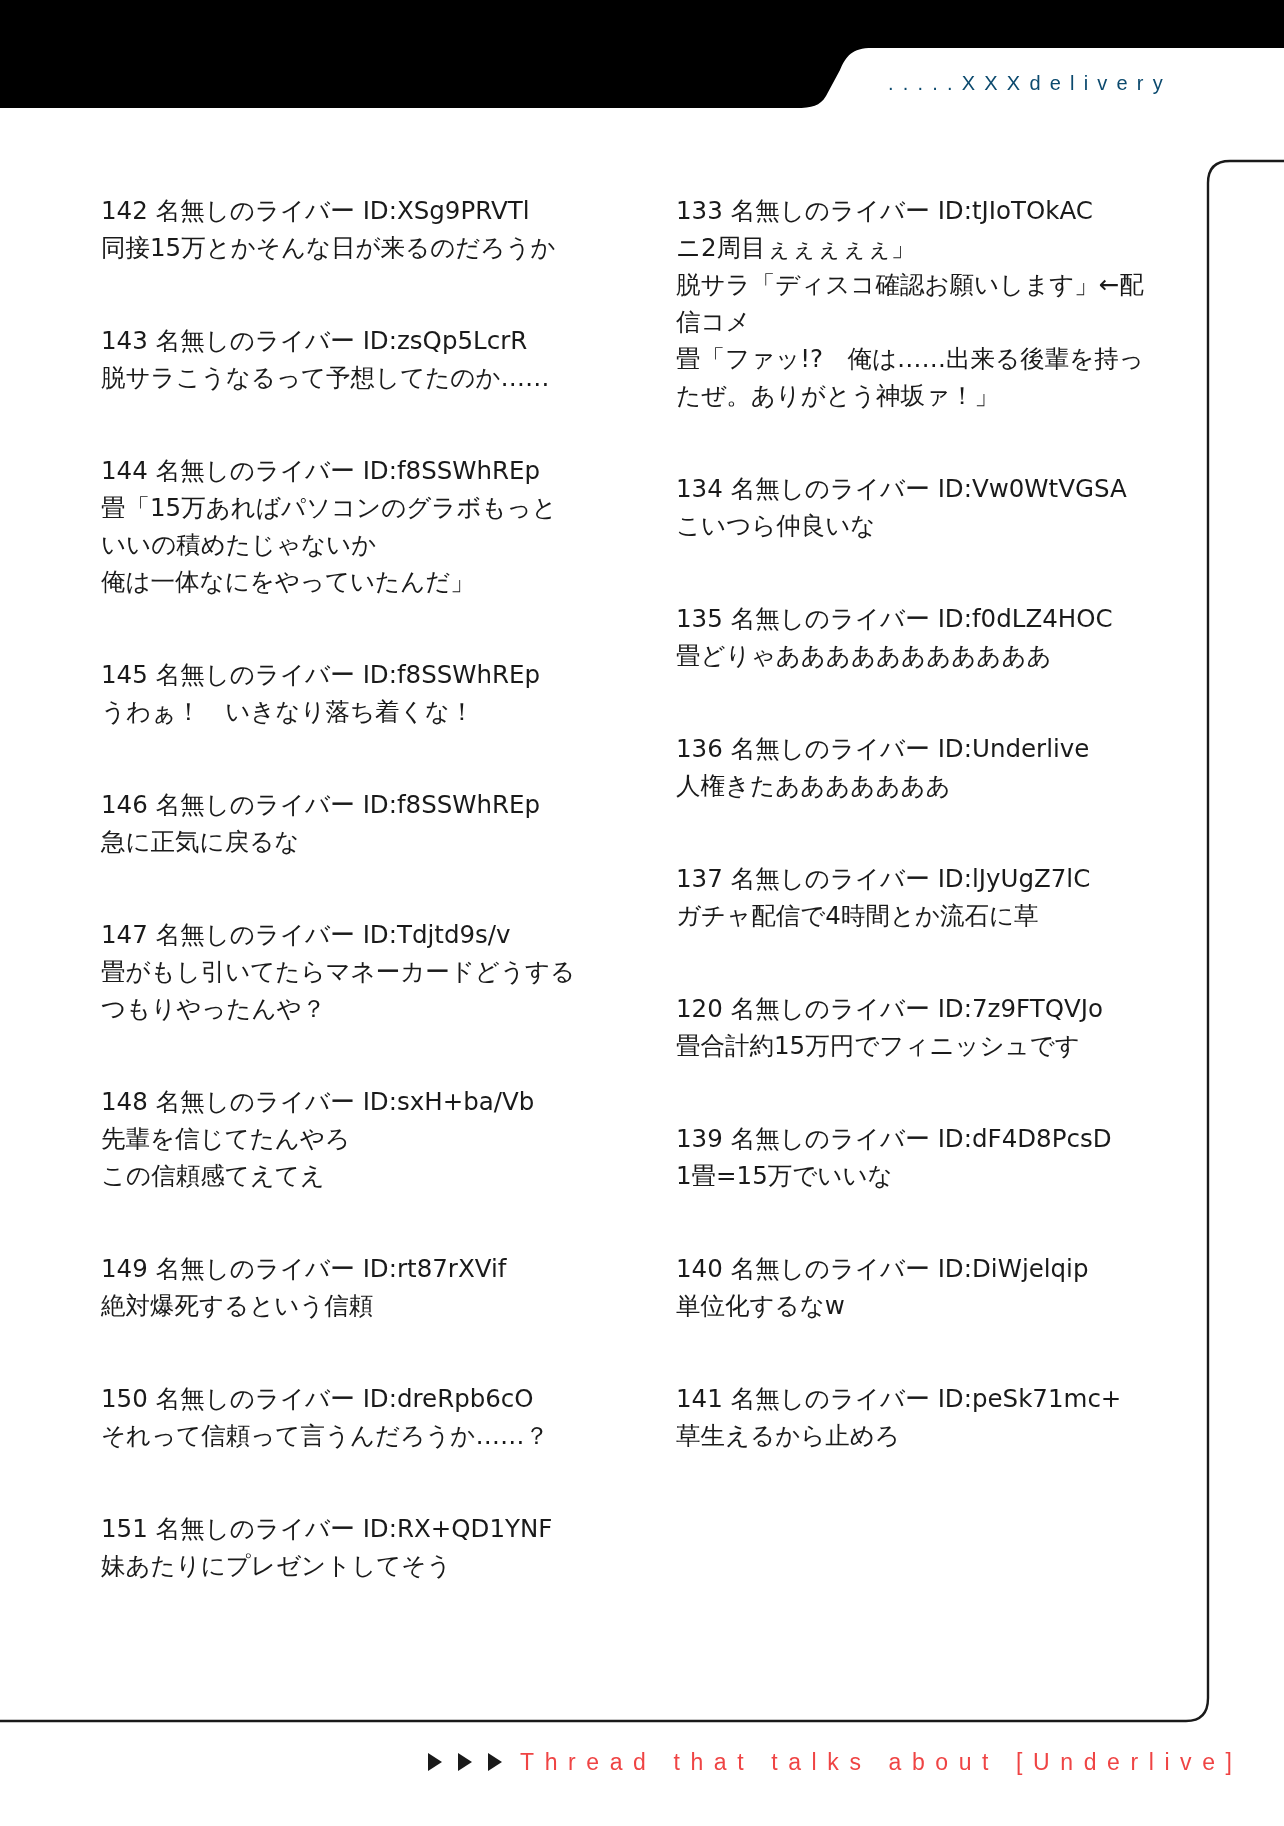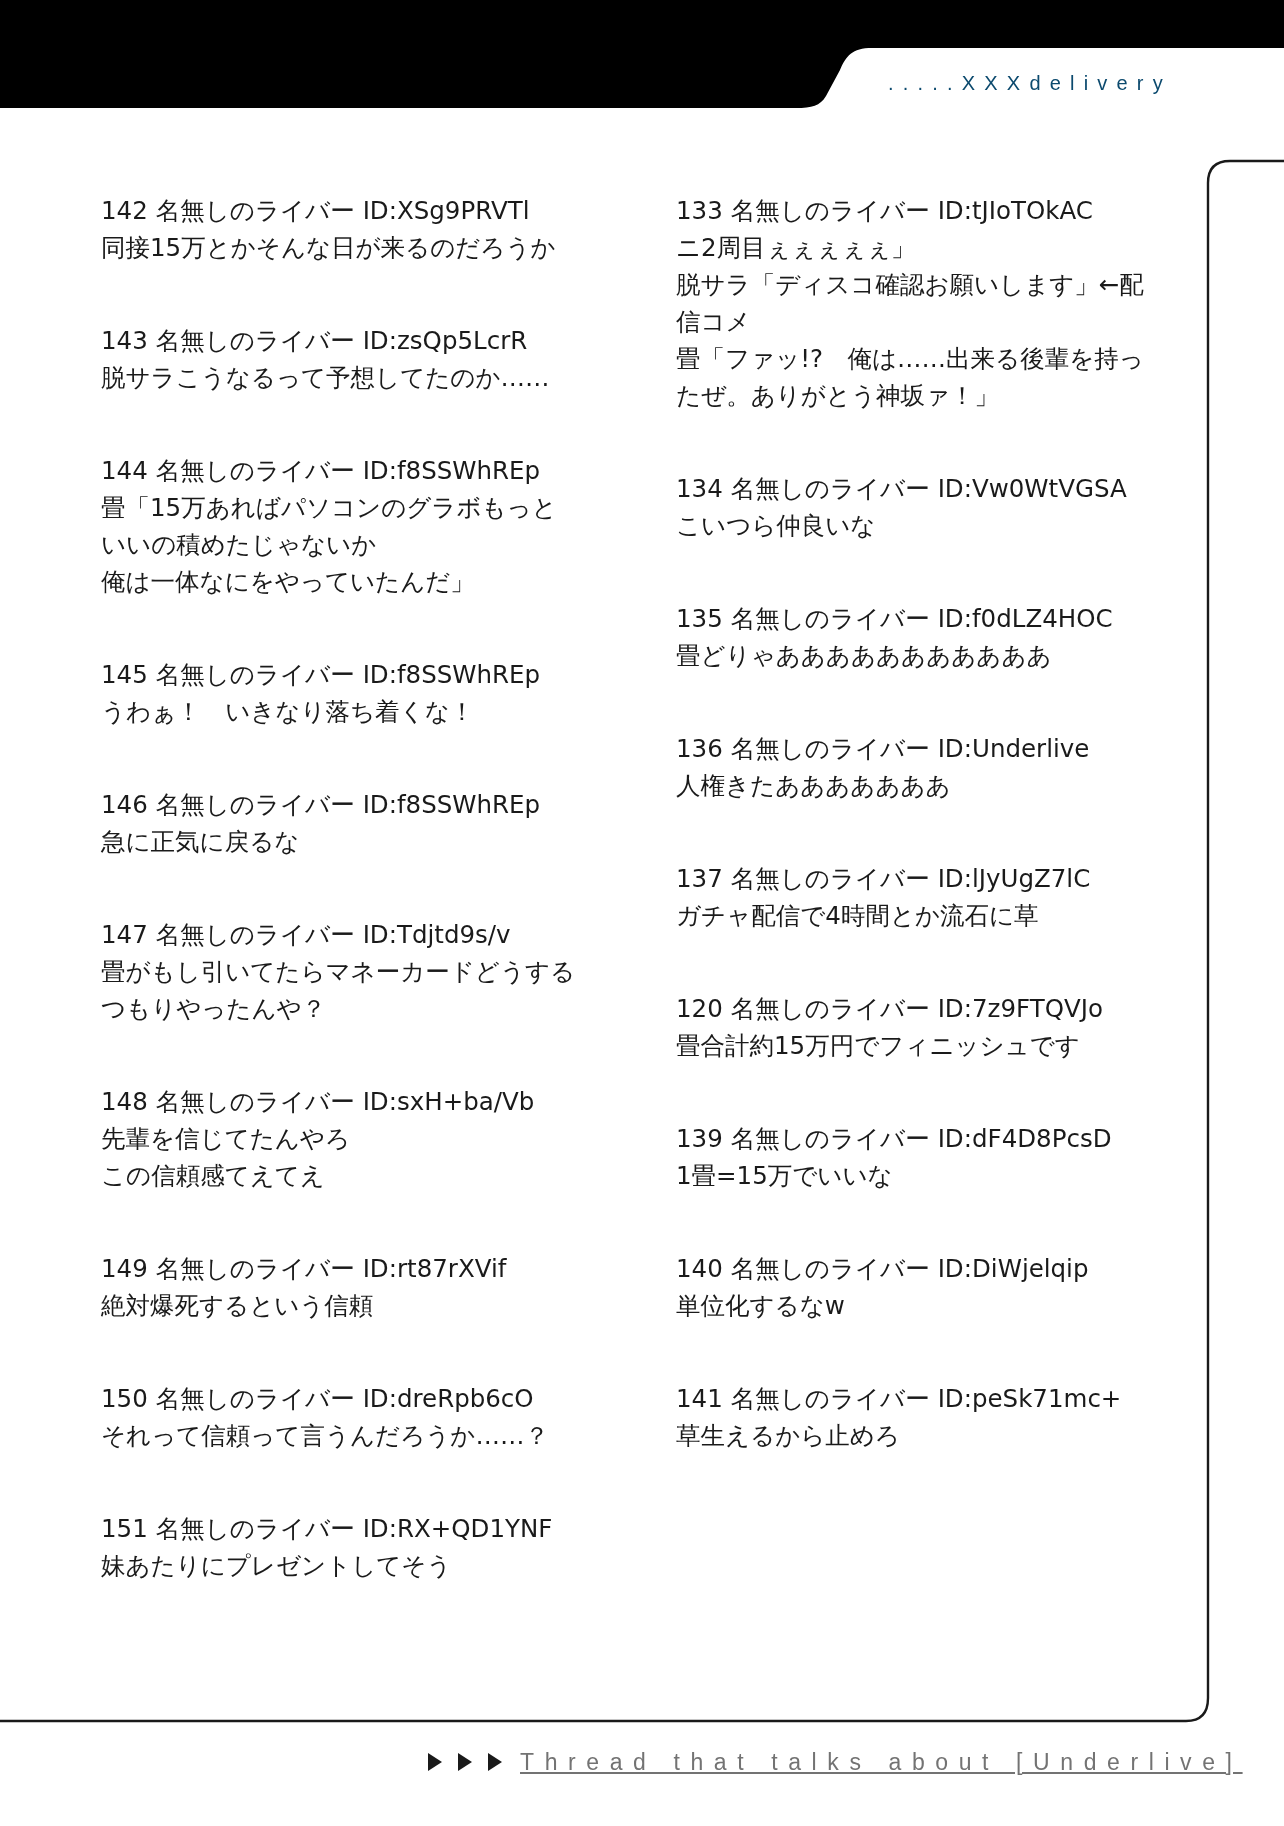--- a/index.html
+++ b/index.html
@@ -23,22 +23,22 @@
   .post { margin: 0 0 56px 0; }
   .post-head, .post-line { font-size: 24.5px; line-height: 37px; white-space: nowrap; }
   .post-head .num { margin-right: 8px; }
   .post-head .id { margin-left: 8px; }
 
   
   .footer { position: absolute; top: 1744px; left: 428px; height: 36px;
             display: flex; align-items: center; white-space: nowrap; }
   .tri { width: 0; height: 0; border-top: 9px solid transparent; border-bottom: 9px solid transparent;
          border-left: 14px solid #1a1a1a; margin-right: 16px; }
-  .footer-text { font-size: 23px; letter-spacing: 10.6px; color: #737373; margin-left: 2px;
-                 font-family: "Liberation Sans", sans-serif; text-decoration: underline; }
+  .footer-text { font-size: 23px; letter-spacing: 10.6px; color: #ef4444; margin-left: 2px;
+                 font-family: "Liberation Sans", sans-serif; }
 </style>
 </head>
 <body>
 
 <svg class="header-svg" viewBox="0 0 1284 110" preserveAspectRatio="none">
   <path d="M0,0 L1284,0 L1284,48 L872,48 C852,48 846,56 840,70 L826,96 C820,106 812,108 796,108 L0,108 Z" fill="#000000"></path>
 </svg>
 <div class="running-title">.....XXXdelivery</div>
 
 <svg class="frame-svg" viewBox="0 0 1284 1580" preserveAspectRatio="none">

